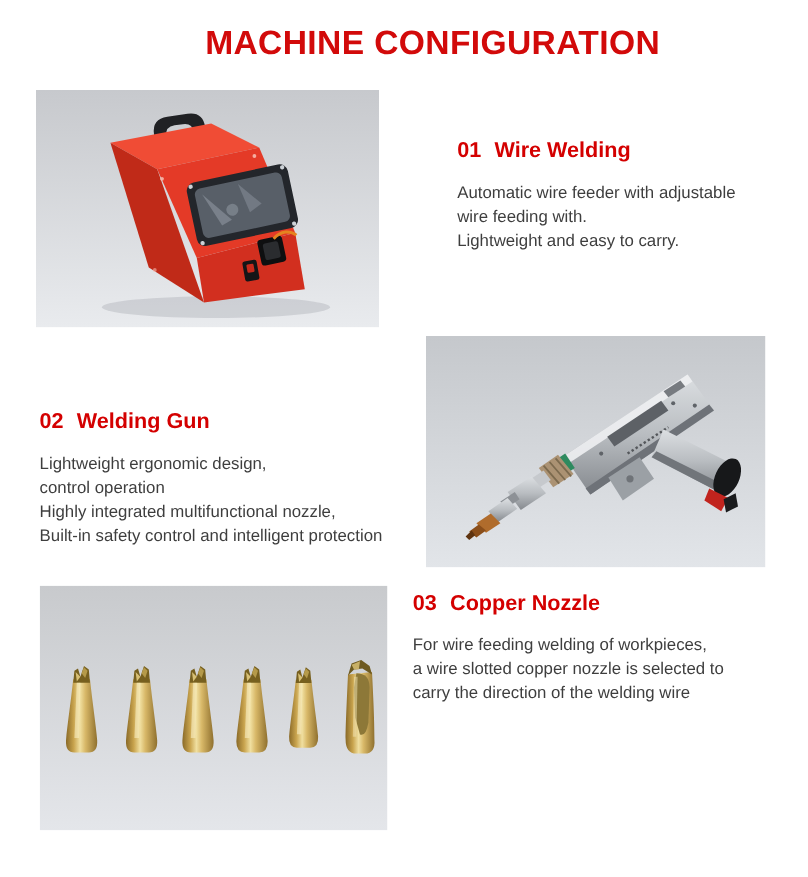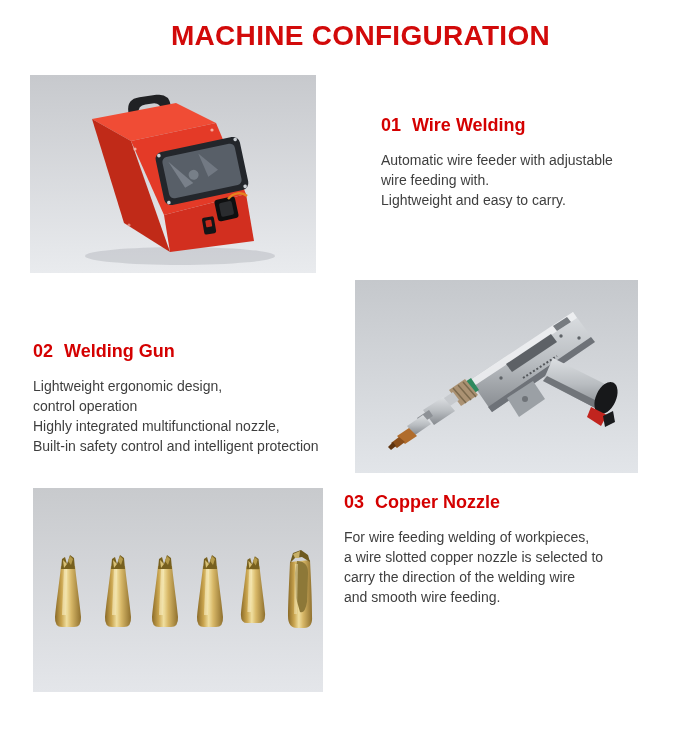--- a/index.html
+++ b/index.html
@@ -212,17 +212,16 @@
       </g>
     </svg>
   </figure>
 
   <div class="sec-text sec-text-3">
     <h2 class="sec-heading"><span class="num">03</span><span>Copper Nozzle</span></h2>
     <div class="sec-lines">
       <div class="line">For wire feeding welding of workpieces,</div>
       <div class="line">a wire slotted copper nozzle is selected to</div>
       <div class="line">carry the direction of the welding wire</div>
-      <div class="line">and smooth wire feeding.</div>
     </div>
   </div>
 
 </div>
 
 </body></html>

